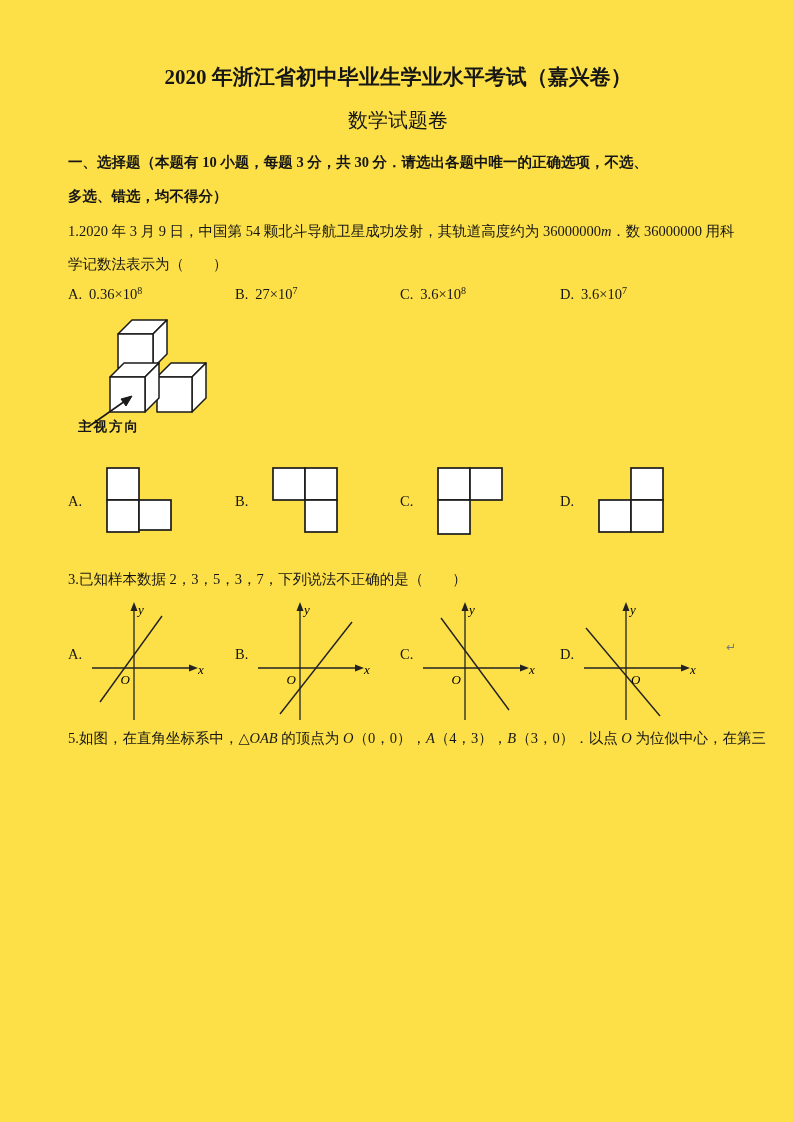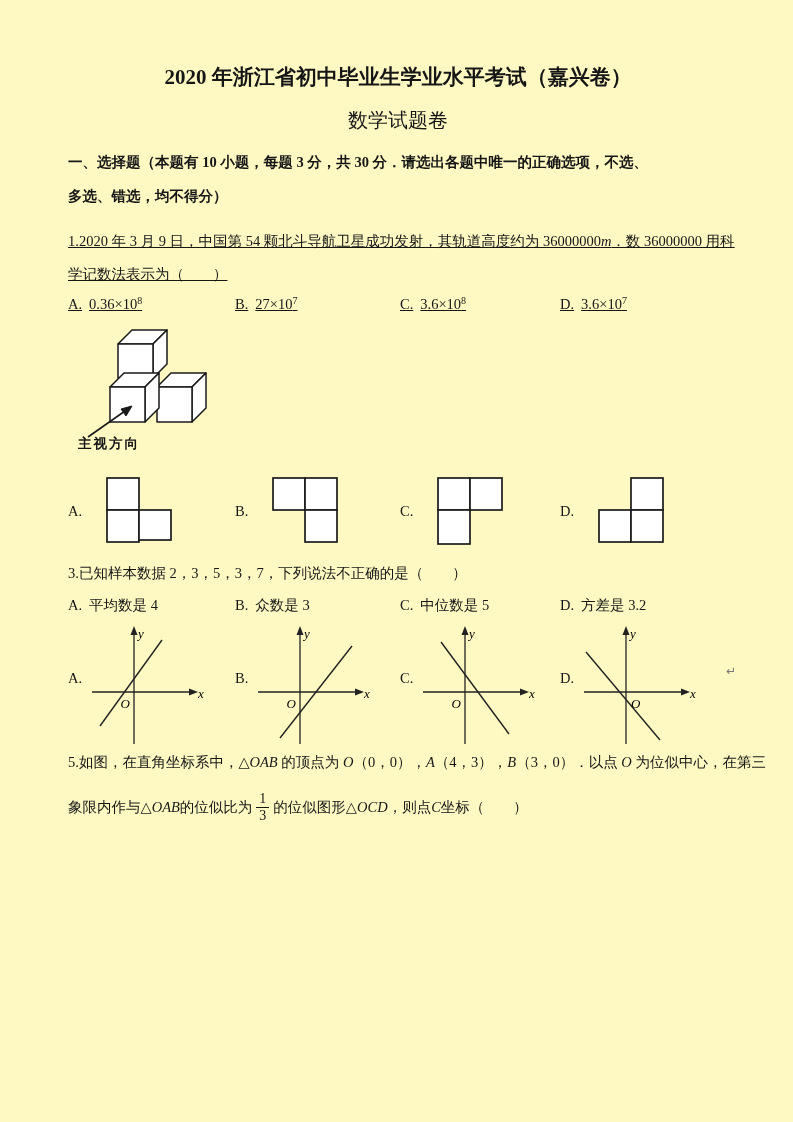--- a/index.html
+++ b/index.html
@@ -1,36 +1,36 @@
 <!DOCTYPE html>
 <html><head>
 <meta charset="utf-8">
 <style>
   html,body{margin:0;padding:0;background:#fff;}
-  .page{position:relative;width:793px;height:1122px;background:#fef9c3;overflow:hidden;
+  .page{position:relative;width:793px;height:1122px;background:#fde047;overflow:hidden;
         font-family:"Liberation Serif","DejaVu Serif",serif;color:#161616;}
   .content{position:absolute;left:68px;top:62px;width:660px;}
   .title{font-size:21px;font-weight:bold;text-align:center;line-height:30px;white-space:nowrap;}
   .subtitle{font-size:20px;font-weight:normal;text-align:center;line-height:30px;margin-top:13px;}
   .sec{margin-top:10px;font-size:16.5px;font-weight:bold;}
   .sec .line{line-height:34px;}
   .line{font-size:14.5px;line-height:33px;white-space:nowrap;}
   .line.tight{line-height:30px;}
   .it{font-style:italic;}
   .sup{font-size:10px;position:relative;top:-5px;}
   .optrow{display:flex;font-size:14.5px;line-height:26px;align-items:center;}
   .optrow .c1{width:167px;}
   .optrow .c2{width:165px;}
   .optrow .c3{width:160px;}
   .optrow .c4{flex:1;}
   .olabel{margin-right:7px;}
   
   .figure{position:relative;width:152px;height:137px;margin:6px 0 0 10px;}
   .figure svg{position:absolute;left:0;top:0;overflow:visible;}
-  .figcap{position:absolute;left:0px;bottom:9px;font-weight:bold;font-size:13.5px;letter-spacing:2px;white-space:nowrap;}
+  .figcap{position:absolute;left:0px;bottom:16px;font-weight:bold;font-size:13.5px;letter-spacing:2px;white-space:nowrap;}
   
   .shrow{display:flex;margin-top:14px;}
   .shcell{display:flex;align-items:center;}
   .shcell .olabel{font-size:14.5px;}
   .shcell svg{margin-left:16px;}
   
   .grrow{display:flex;margin-top:2px;position:relative;}
   .grcell{display:flex;}
   .glabel{font-size:14.5px;margin-top:46px;margin-right:4px;}
   .grcell svg{overflow:visible;}
@@ -50,21 +50,21 @@
   <div class="content">
 
     <div class="title">2020 年浙江省初中毕业生学业水平考试（嘉兴卷）</div>
     <div class="subtitle">数学试题卷</div>
 
     <div class="sec">
       <div class="line">一、选择题（本题有 10 小题，每题 3 分，共 30 分．请选出各题中唯一的正确选项，不选、</div>
       <div class="line">多选、错选，均不得分）</div>
     </div>
 
-    <div style="margin-top:12px;text-decoration:underline;">
+    <div style="margin-top:2px;">
       <div class="line"><span>1.2020 年 3 月 9 日，中国第 54 颗北斗导航卫星成功发射，其轨道高度约为 36000000</span><span class="it">m</span><span>．数 36000000 用科</span></div>
       <div class="line">学记数法表示为（　　）</div>
       <div class="optrow">
         <div class="c1"><span class="olabel">A.</span><span>0.36×10</span><span class="sup">8</span></div>
         <div class="c2"><span class="olabel">B.</span><span>27×10</span><span class="sup">7</span></div>
         <div class="c3"><span class="olabel">C.</span><span>3.6×10</span><span class="sup">8</span></div>
         <div class="c4"><span class="olabel">D.</span><span>3.6×10</span><span class="sup">7</span></div>
       </div>
     </div>
 
@@ -132,28 +132,22 @@
             <g fill="#ffffff" stroke="#1c1c1c" stroke-width="1.7">
               <rect x="34" y="2" width="32" height="32"></rect>
                 <rect x="2" y="34" width="32" height="32"></rect>
                 <rect x="34" y="34" width="32" height="32"></rect>
             </g>
           </svg>
         </div>
       </div>
     </div>
 
-    <div style="margin-top:11px;">
+    <div style="margin-top:27px;">
       <div class="line">3.已知样本数据 2，3，5，3，7，下列说法不正确的是（　　）</div>
-      <div class="optrow" style="line-height:30px;">
-        <div class="c1"><span class="olabel">A.</span><span>平均数是 4</span></div>
-        <div class="c2"><span class="olabel">B.</span><span>众数是 3</span></div>
-        <div class="c3"><span class="olabel">C.</span><span>中位数是 5</span></div>
-        <div class="c4"><span class="olabel">D.</span><span>方差是 3.2</span></div>
-      </div>
     </div>
 
     <div style="margin-top:4px;">
 
       <div class="grrow">
 
         <div class="grcell" style="width:167px;">
           <span class="glabel">A.</span>
           <svg width="122" height="122" viewBox="0 0 122 122">
             <g stroke="#222" stroke-width="1.3" fill="none">
@@ -224,30 +218,16 @@
             <text x="112" y="74" font-size="13" font-style="italic">x</text>
             <text x="53" y="84" font-size="13" font-style="italic">O</text>
           </svg>
         </div>
         <span class="retmark">↵</span>
       </div>
     </div>
 
     <div style="margin-top:0;">
       <div class="line"><span>5.如图，在直角坐标系中，△</span><span class="it">OAB</span><span> 的顶点为 </span><span class="it">O</span><span>（0，0），</span><span class="it">A</span><span>（4，3），</span><span class="it">B</span><span>（3，0）．以点 </span><span class="it">O</span><span> 为位似中心，在第三</span></div>
-      <div class="fracline">
-        <span>象限内作与△</span>
-          <span class="it">OAB</span>
-          <span> 的位似比为</span>
-        <span class="frac">
-          <span class="num">1</span>
-          <span class="den">3</span>
-        </span>
-        <span>的位似图形△</span>
-          <span class="it">OCD</span>
-          <span>，则点 </span>
-          <span class="it">C</span>
-          <span> 坐标（　　）</span>
-      </div>
     </div>
 
   </div>
 </div>
 
 </body></html>

